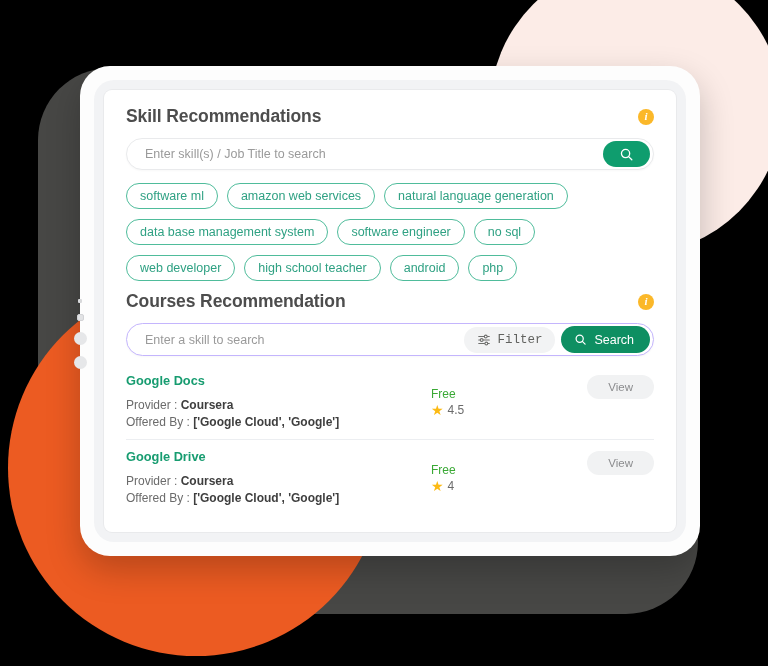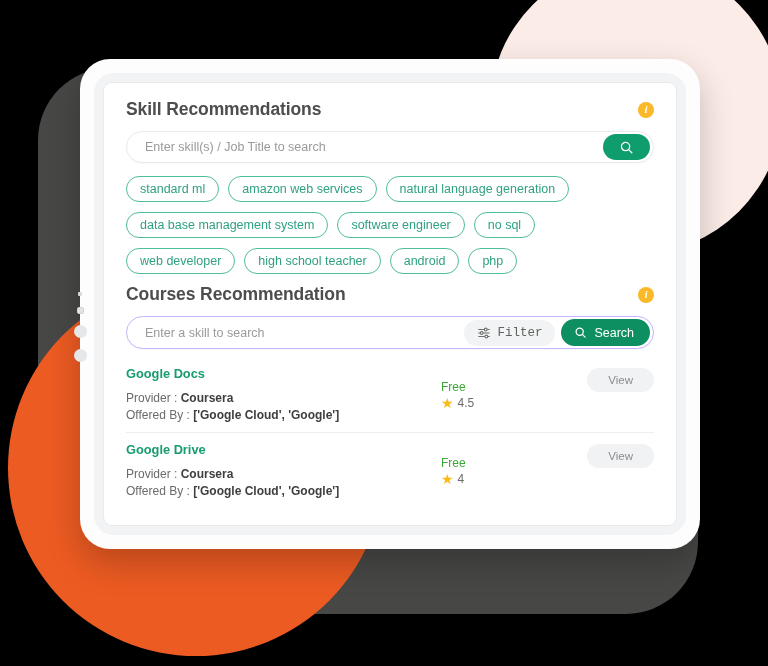--- a/index.html
+++ b/index.html
@@ -49,21 +49,21 @@
     width: 376px;
     height: 376px;
     border-radius: 50%;
     background: #ec5b22;
   }
 
   
   .tablet {
     position: absolute;
     left: 80px;
-    top: 59px;
+    top: 66px;
     width: 620px;
     height: 490px;
     border-radius: 30px;
     background: #fdfdfd;
     box-shadow: 0 14px 34px rgba(0,0,0,0.22);
   }
 
   .tablet-inner-ring {
     position: absolute;
     left: 14px;
@@ -248,21 +248,20 @@
     justify-content: center;
   }
 
   
   .course-list { margin-top: 8px; }
 
   .course-row {
     display: flex;
     align-items: flex-start;
     padding: 9px 0 8px 0;
-    gap: 10px;
   }
   .course-row + .course-row { border-top: 1.5px solid #eceef1; }
 
   .course-main { width: 305px; flex: none; }
   .course-title {
     font-size: 12.8px;
     font-weight: bold;
     color: #179c70;
     margin-bottom: 9px;
   }
@@ -336,21 +335,21 @@
               <svg width="15" height="15" viewBox="0 0 24 24" fill="none" stroke="#ffffff" stroke-width="2.1" stroke-linecap="round">
                 <circle cx="10.5" cy="10.5" r="6.6"></circle>
                 <line x1="15.4" y1="15.4" x2="20.5" y2="20.5"></line>
               </svg>
             </span>
           </button>
         </div>
 
         <div class="chip-rows">
           <div class="chip-row">
-            <span class="chip">standard ml</span>
+            <span class="chip">software ml</span>
             <span class="chip">amazon web services</span>
             <span class="chip">natural language generation</span>
           </div>
           <div class="chip-row">
             <span class="chip">data base management system</span>
             <span class="chip">software engineer</span>
             <span class="chip">no sql</span>
           </div>
           <div class="chip-row">
             <span class="chip">web developer</span>

